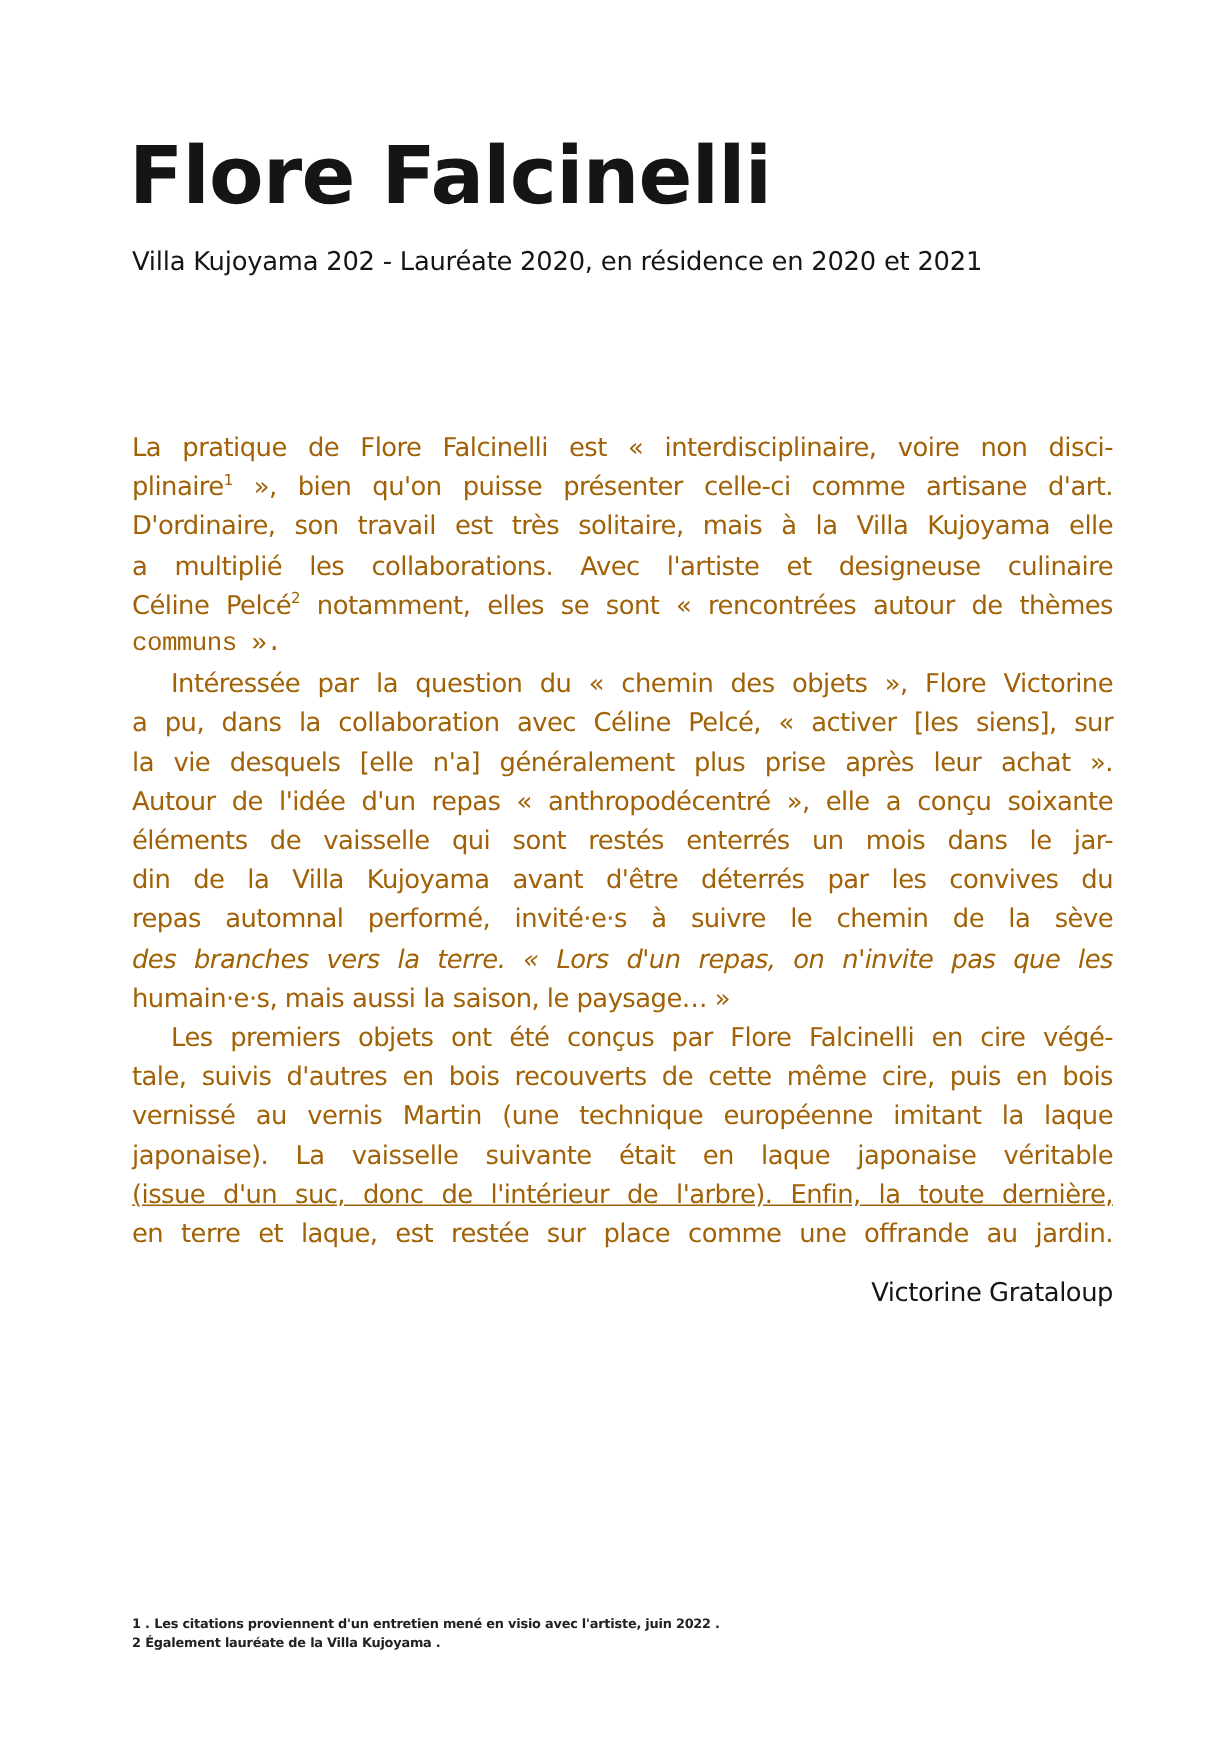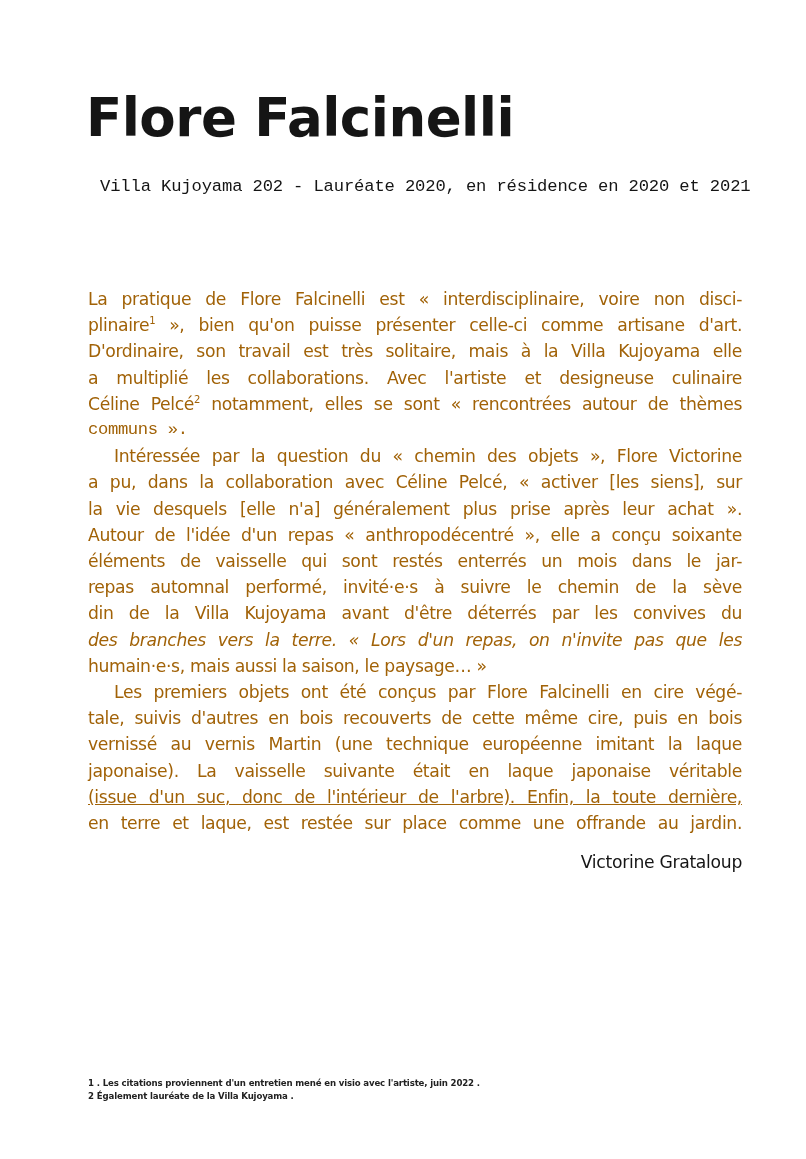--- a/index.html
+++ b/index.html
@@ -30,27 +30,26 @@
       font-weight: bold;
       letter-spacing: -0.5px;
       line-height: 80px;
       white-space: nowrap;
       color: #151515;
     }
     .subtitle {
       position: absolute;
       left: 88px;
       top: 162px;
-      margin: 12px;
+      margin: 0;
       font-size: 17.2px;
       line-height: 26px;
       white-space: nowrap;
       color: #151515;
       letter-spacing: -0.15px;
-      font-family: Liberation Mono, monospace;
     }
     .body-text {
       position: absolute;
       left: 88px;
       top: 286px;
       width: 654px;
       font-size: 17.2px;
       line-height: 26.2px;
       letter-spacing: -0.35px;
       color: #a16207;
@@ -125,22 +124,22 @@
       <span class="line" style="white-space: nowrap;"><span>Céline Pelcé</span><sup>2</sup><span> notamment, elles se sont « rencontrées autour de thèmes</span></span>
       <span class="line last" style="white-space: nowrap; font-family: Liberation Mono, monospace;">communs ».</span>
     </div>
 
     <div>
       <span class="line indent-line" style="white-space: nowrap;">Intéressée par la question du « chemin des objets », Flore Victorine</span>
       <span class="line" style="white-space: nowrap;">a pu, dans la collaboration avec Céline Pelcé, « activer [les siens], sur</span>
       <span class="line" style="white-space: nowrap;">la vie desquels [elle n'a] généralement plus prise après leur achat ».</span>
       <span class="line" style="white-space: nowrap;">Autour de l'idée d'un repas « anthropodécentré », elle a conçu soixante</span>
       <span class="line" style="white-space: nowrap;">éléments de vaisselle qui sont restés enterrés un mois dans le jar-</span>
+      <span class="line" style="white-space: nowrap;">din de la Villa Kujoyama avant d'être déterrés par les convives du</span>
       <span class="line" style="white-space: nowrap;">repas automnal performé, invité·e·s à suivre le chemin de la sève</span>
-      <span class="line" style="white-space: nowrap;">din de la Villa Kujoyama avant d'être déterrés par les convives du</span>
       <span class="line" style="white-space: nowrap; font-style: italic;">des branches vers la terre. « Lors d'un repas, on n'invite pas que les</span>
       <span class="line last" style="white-space: nowrap;">humain·e·s, mais aussi la saison, le paysage… »</span>
     </div>
 
     <div>
       <span class="line indent-line" style="white-space: nowrap;">Les premiers objets ont été conçus par Flore Falcinelli en cire végé-</span>
       <span class="line" style="white-space: nowrap;">tale, suivis d'autres en bois recouverts de cette même cire, puis en bois</span>
       <span class="line" style="white-space: nowrap;">vernissé au vernis Martin (une technique européenne imitant la laque</span>
       <span class="line" style="white-space: nowrap;">japonaise). La vaisselle suivante était en laque japonaise véritable</span>
       <span class="line" style="white-space: nowrap; text-decoration: underline;">(issue d'un suc, donc de l'intérieur de l'arbre). Enfin, la toute dernière,</span>

